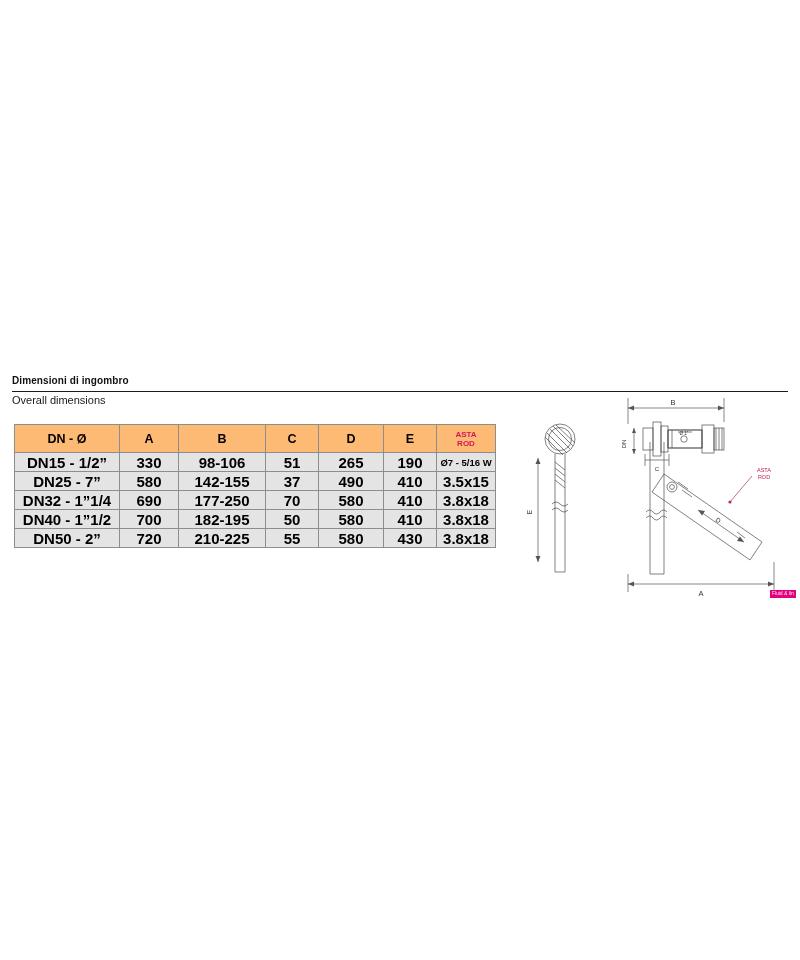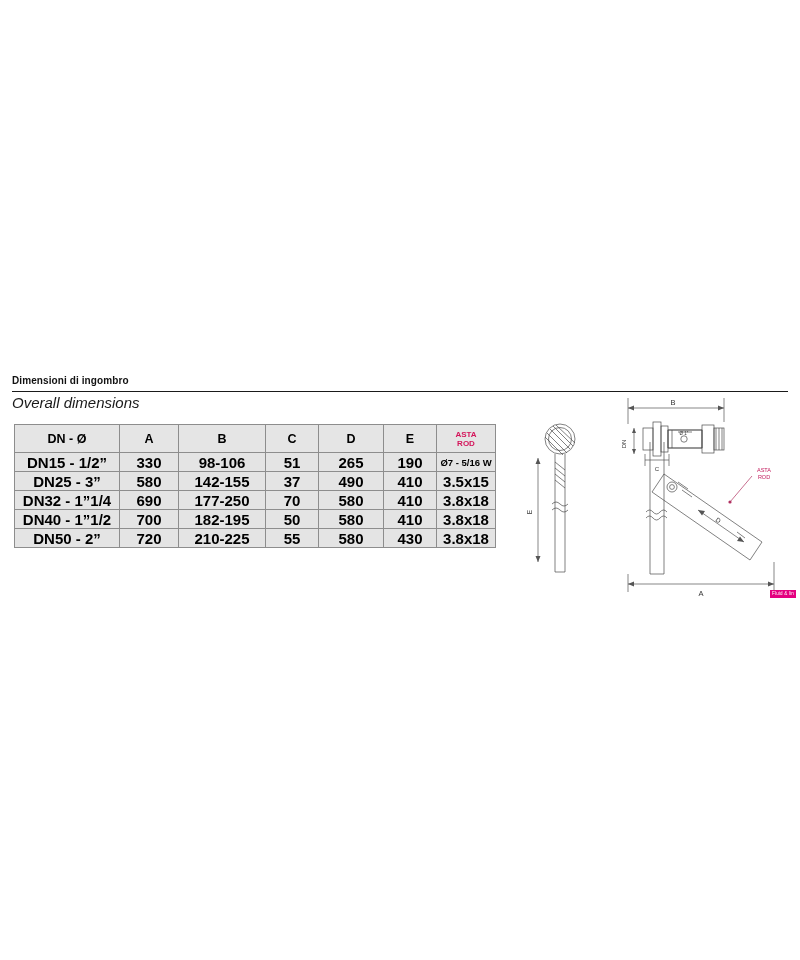--- a/index.html
+++ b/index.html
@@ -38,22 +38,21 @@
     line-height: 17px;
     color: #111;
   }
   .title-rule {
     height: 1px;
     background: #1a1a1a;
     margin-top: 2px;
     width: 776px;
   }
   .title-sub {
-    font-size: 15px;
-    font-style: italic;
+    font-size: 11px;
     margin-top: 2px;
     color: #1a1a1a;
   }
 
   
   .dim-table {
     position: absolute;
     left: 14px;
     top: 424px;
     border-collapse: collapse;
@@ -62,21 +61,21 @@
   }
   .dim-table th, .dim-table td {
     border: 1px solid #8d8d8d;
     font-size: 12px;
     text-align: center;
     height: 18px;
     padding: 0;
     color: #000;
   }
   .dim-table thead th {
-    background: #e5e5e5;
+    background: #fdba74;
     font-weight: bold;
     height: 27px;
     font-size: 12.5px;
   }
   .dim-table thead th.asta {
     color: #d4145a;
     font-size: 8px;
     font-weight: bold;
     line-height: 9px;
   }
@@ -154,21 +153,21 @@
       <tr>
         <td>DN15 - 1/2”</td>
         <td>330</td>
         <td>98-106</td>
         <td>51</td>
         <td>265</td>
         <td>190</td>
         <td class="small">Ø7 - 5/16 W</td>
       </tr>
       <tr>
-        <td>DN25 - 3”</td>
+        <td>DN25 - 7”</td>
         <td>580</td>
         <td>142-155</td>
         <td>37</td>
         <td>490</td>
         <td>410</td>
         <td>3.5x15</td>
       </tr>
       <tr>
         <td>DN32 - 1”1/4</td>
         <td>690</td>

